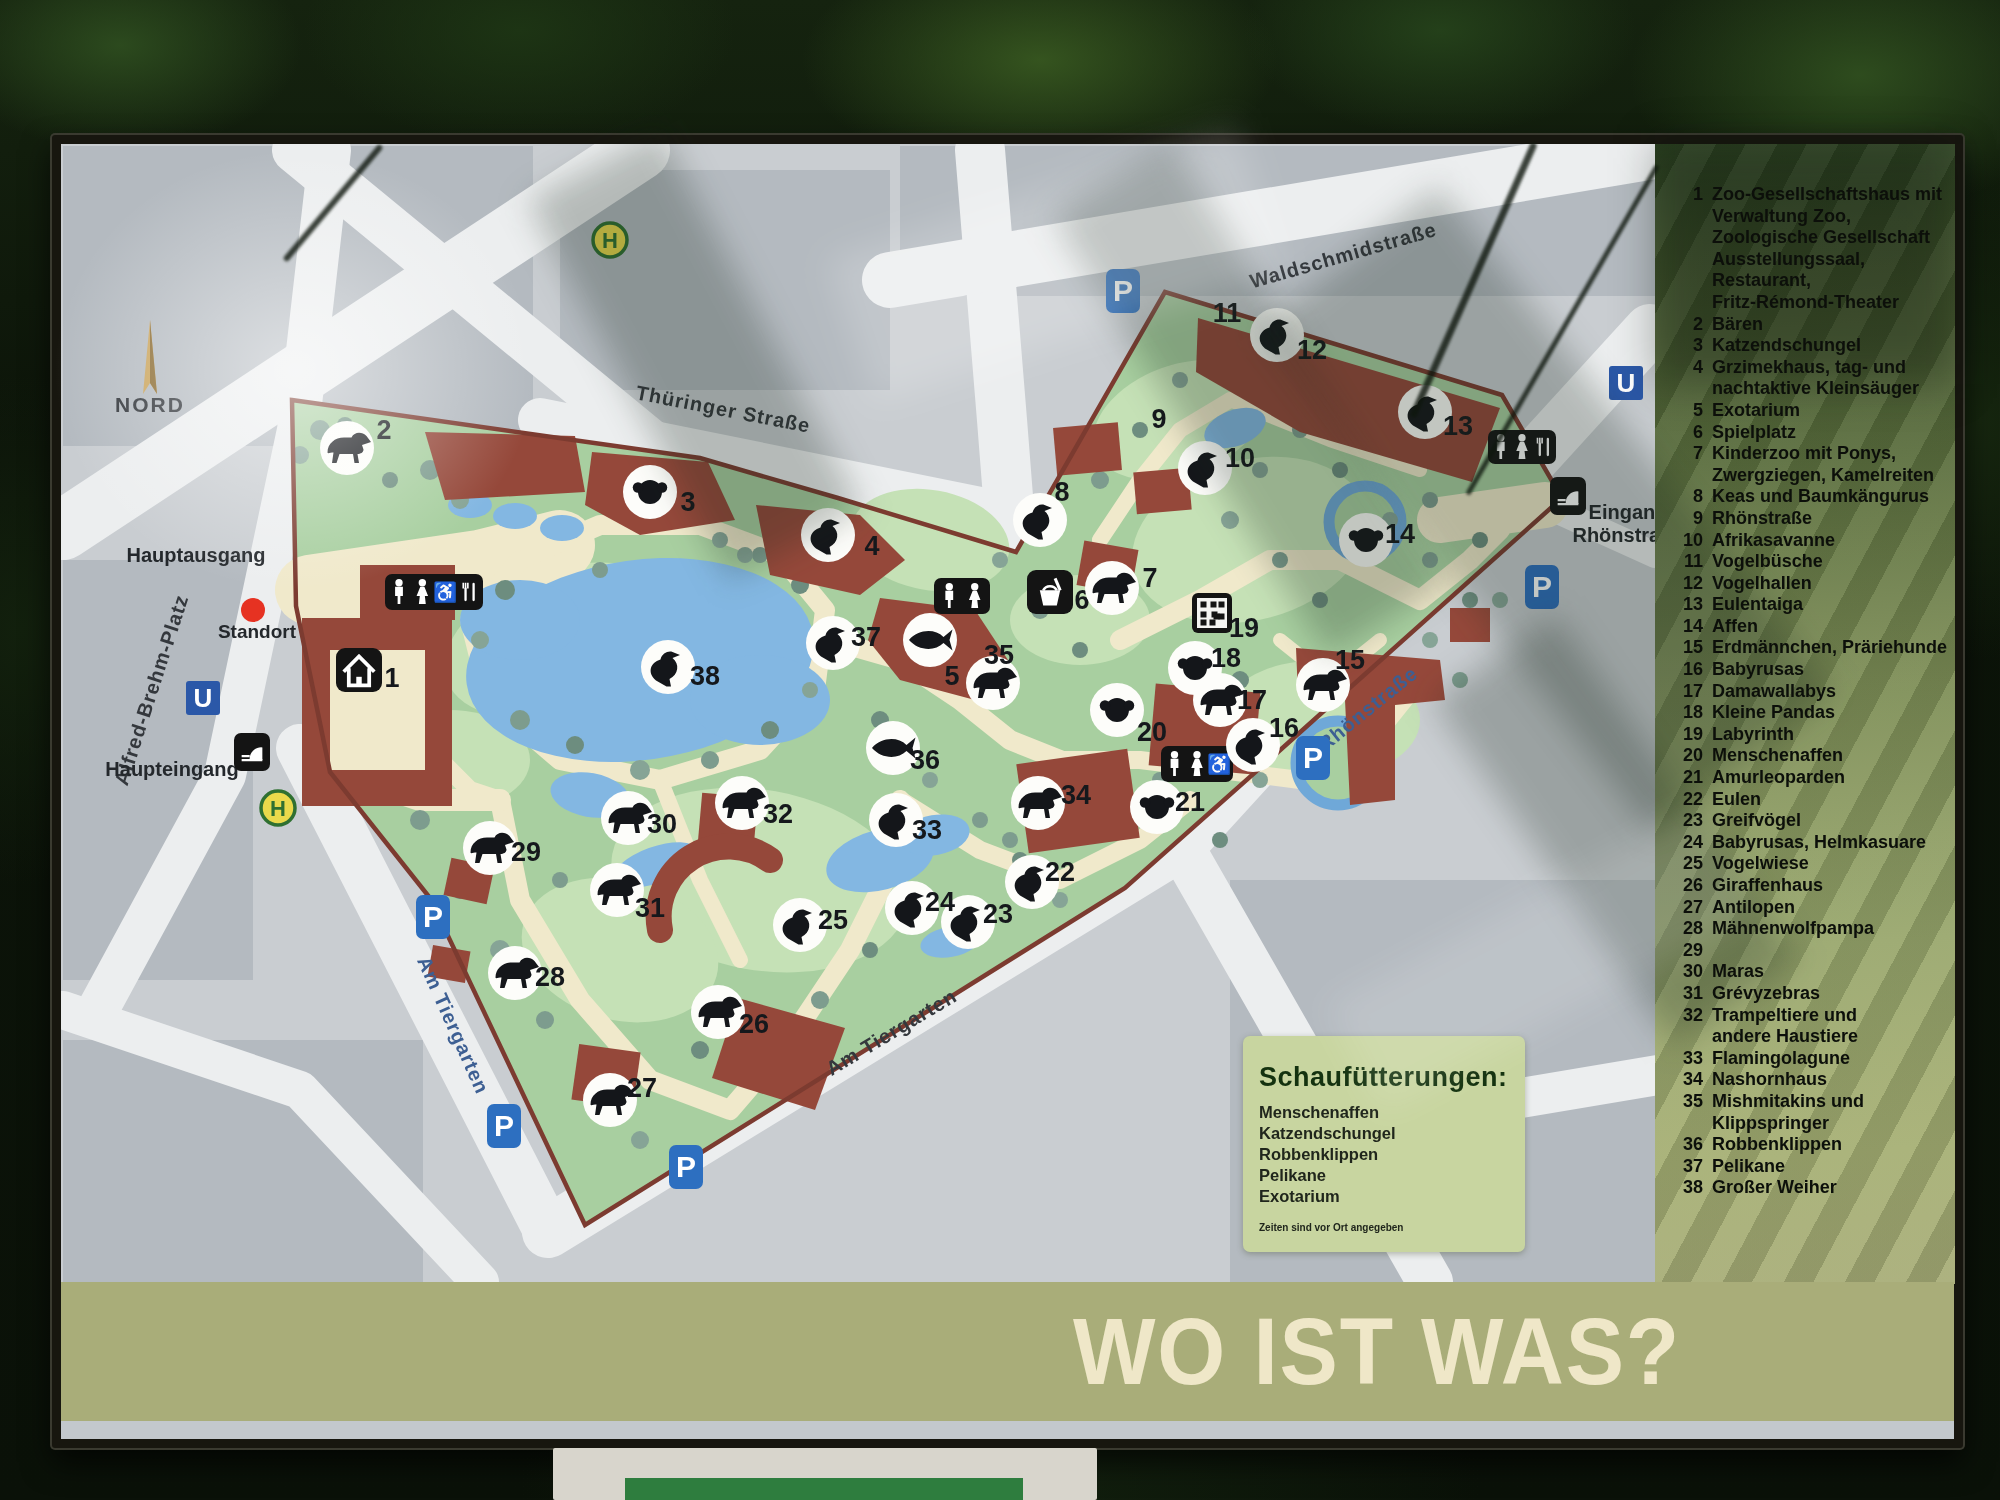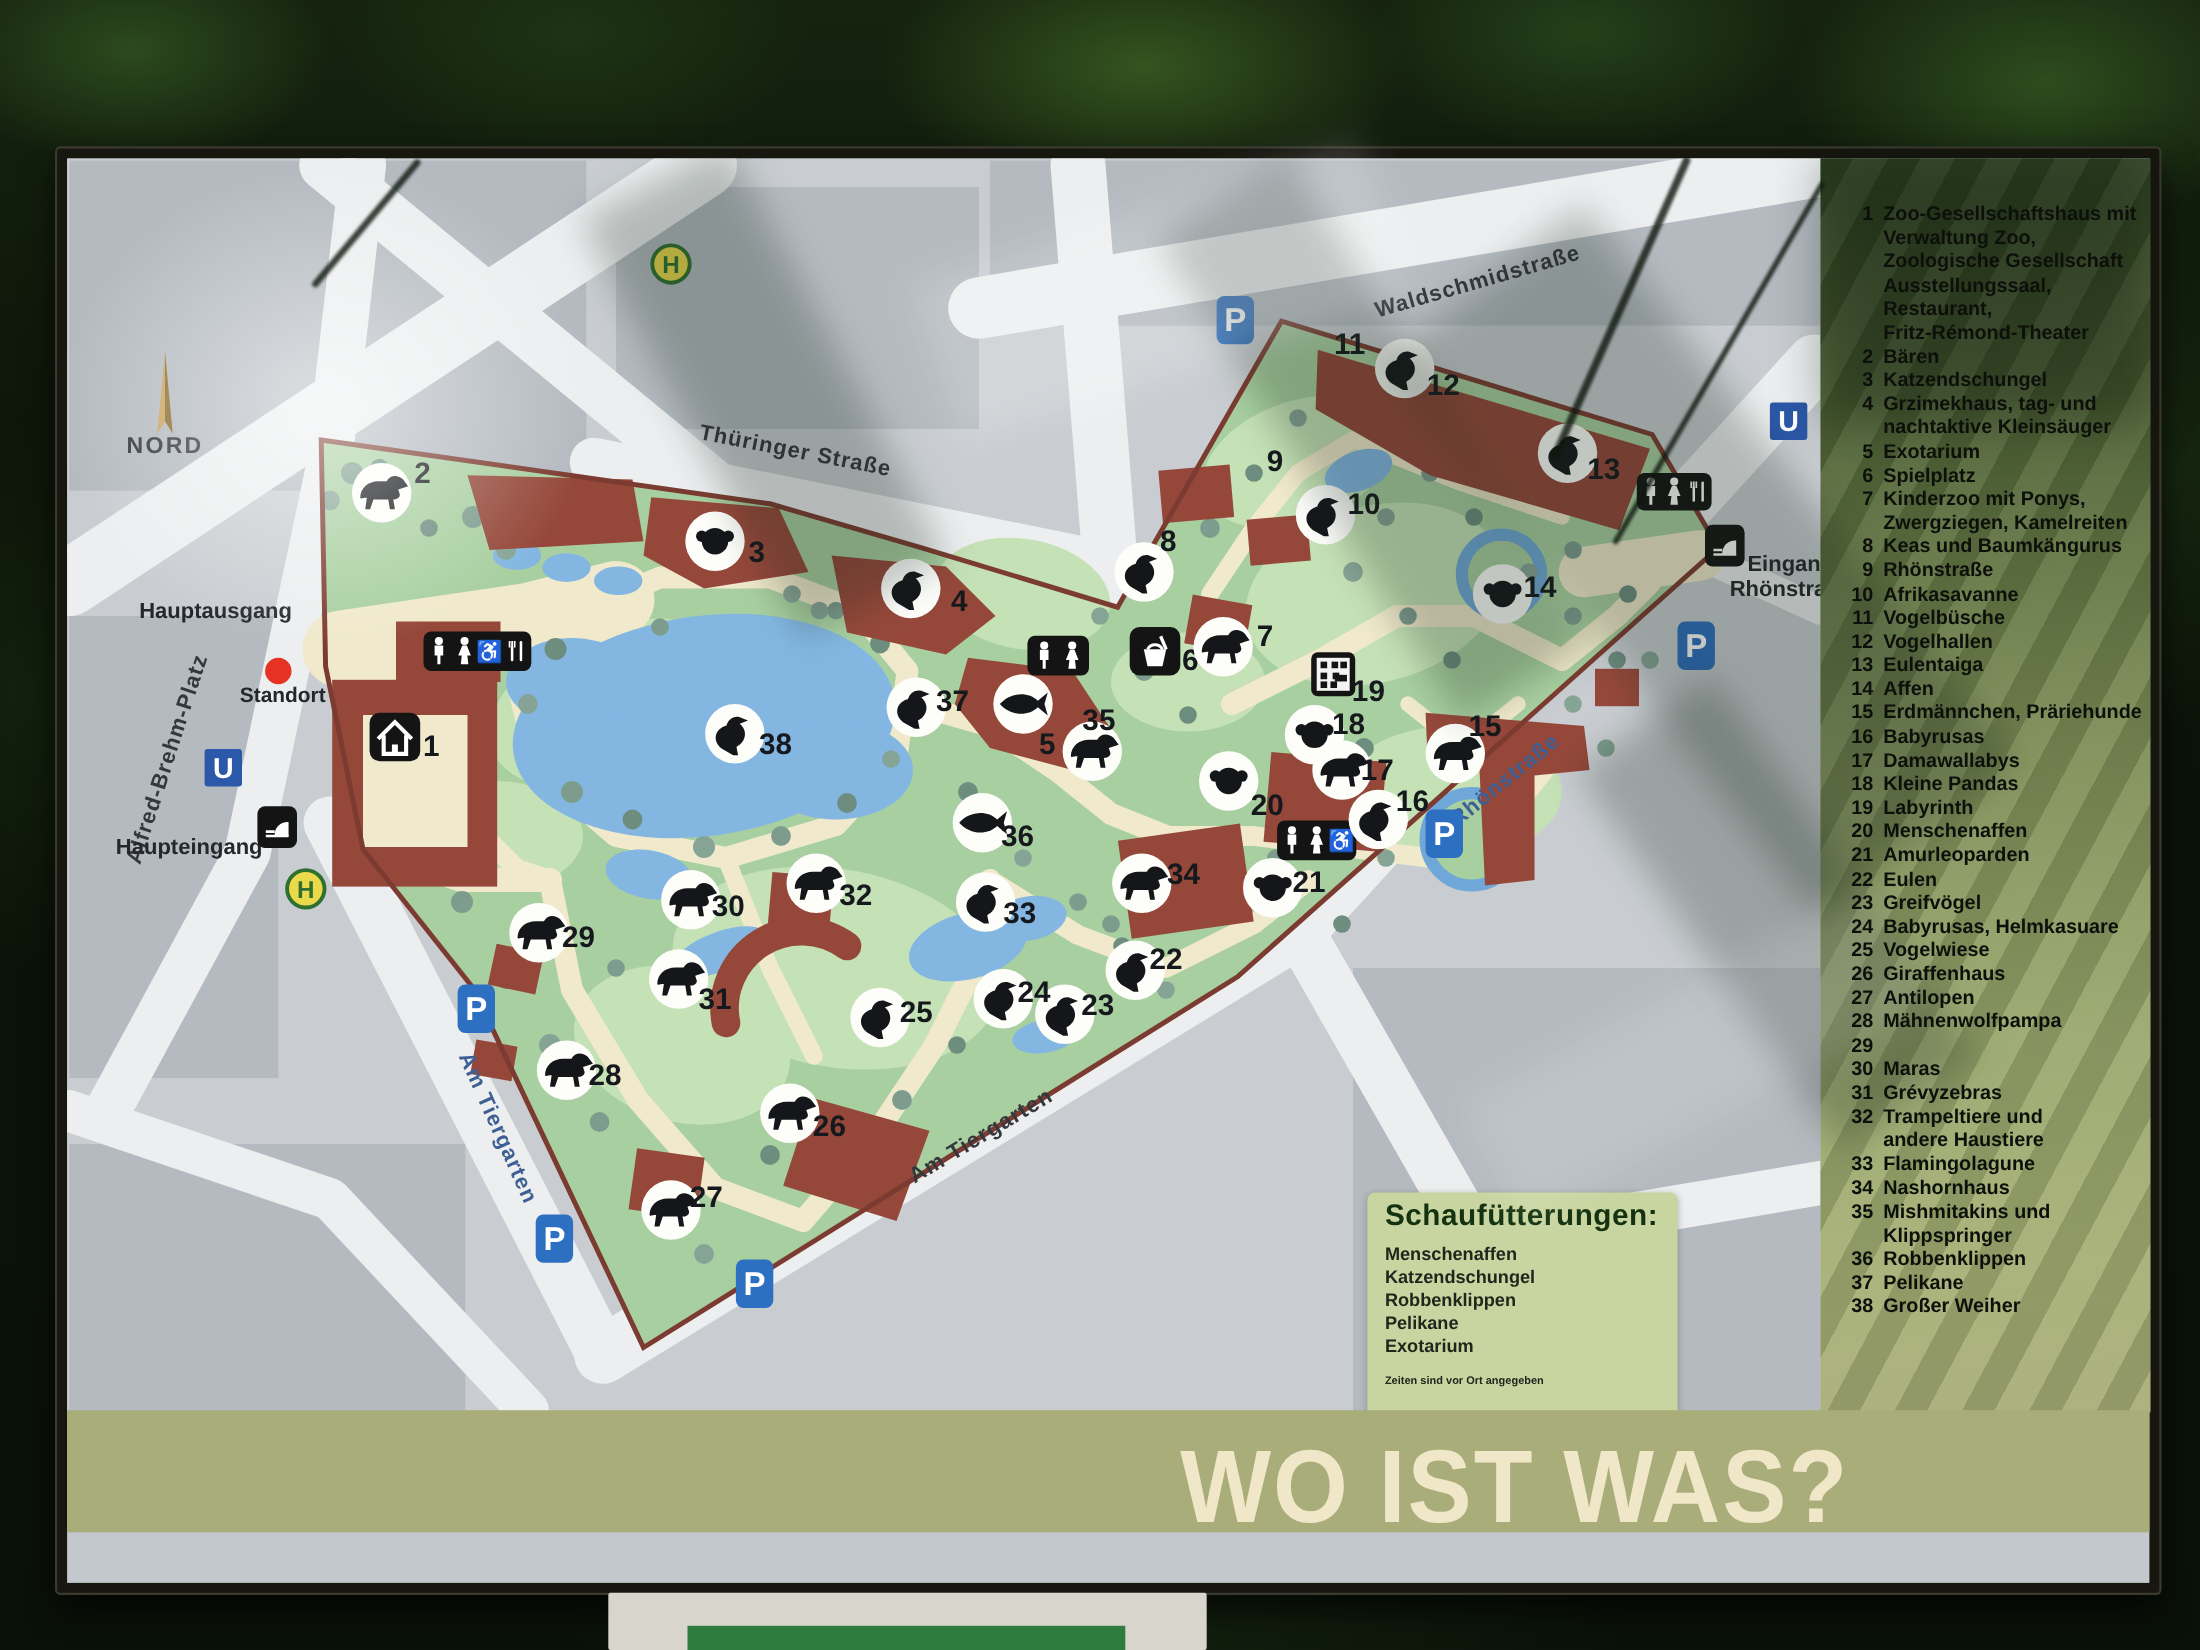--- a/index.html
+++ b/index.html
@@ -27,26 +27,26 @@
     background:linear-gradient(176deg,#2e4423 0%,#44572e 12%,#5c6f3f 28%,#7f8f58 48%,#9aa86e 70%,#a7b075 88%,#a9ae79 100%);}
   #legend-panel::after{content:"";position:absolute;inset:0;
     background:repeating-linear-gradient(118deg,rgba(10,20,8,.14) 0 26px,rgba(255,255,255,.05) 26px 54px);
     pointer-events:none;}
   #legend-items{position:absolute;left:14px;top:40px;width:278px;color:#0c0f0a;}
   .lrow{display:flex;font-weight:bold;font-size:18px;line-height:21.6px;position:relative;z-index:2;}
   .lnum{width:34px;text-align:right;padding-right:9px;flex:none;}
   .ltxt div{white-space:nowrap;}
   
   #feed-box{left:1243px;top:1036px;width:282px;height:216px;background:#c8d5a0;
-    border-radius:7px;box-shadow:0 2px 6px rgba(60,70,40,.35);padding:6px 16px;box-sizing:border-box;margin-top:48px;}
+    border-radius:7px;box-shadow:0 2px 6px rgba(60,70,40,.35);padding:26px 16px;box-sizing:border-box;}
   #feed-title{font-size:27px;font-weight:bold;color:#14320f;letter-spacing:.5px;}
   #feed-items{margin-top:9px;font-size:16.5px;font-weight:bold;color:#20261c;line-height:21px;}
   #feed-note{margin-top:15px;font-size:10px;font-weight:bold;color:#20261c;}
   
-  #band{left:61px;top:1282px;width:1893px;height:111px;background:#a9ad79;}
+  #band{left:61px;top:1282px;width:1893px;height:139px;background:#a9ad79;}
   #band-title{position:absolute;left:1012px;top:16px;font-size:94px;font-weight:bold;
     color:#efe7c8;letter-spacing:2px;transform:scaleX(.93);transform-origin:left;white-space:nowrap;}
   
   #plaque{left:553px;top:1448px;width:544px;height:52px;background:#d8d5cc;border-radius:2px;}
   #plaque-bar{position:absolute;left:72px;top:30px;width:398px;height:22px;background:#2e7d3e;}
   
   .shade{pointer-events:none;}
   #sh-blob{left:55px;top:150px;width:480px;height:440px;
     background:radial-gradient(closest-side,rgba(255,255,255,.55),rgba(255,255,255,0));}
   .dkstreak{background:rgba(24,40,28,.26);filter:blur(16px);}

